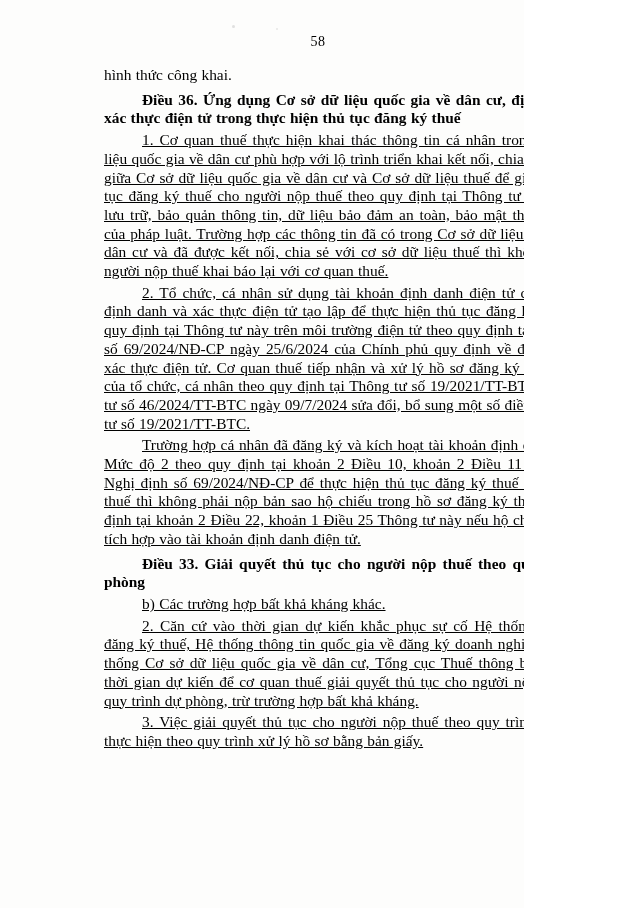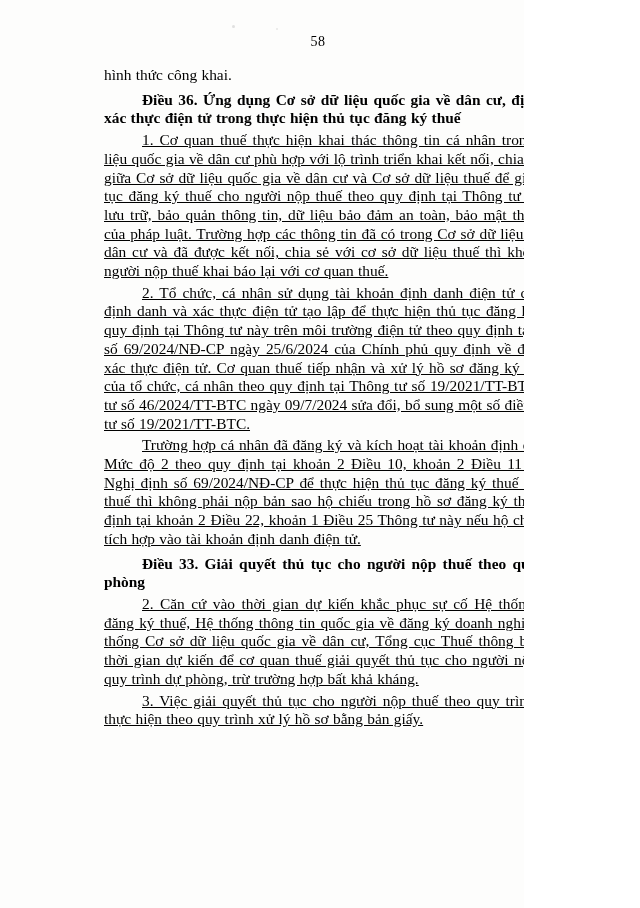--- a/index.html
+++ b/index.html
@@ -78,19 +78,20 @@
     <p class="indent">1. Cơ quan thuế thực hiện khai thác thông tin cá nhân trong Cơ sở dữ liệu quốc gia về dân cư phù hợp với lộ trình triển khai kết nối, chia sẻ thông tin giữa Cơ sở dữ liệu quốc gia về dân cư và Cơ sở dữ liệu thuế để giải quyết thủ tục đăng ký thuế cho người nộp thuế theo quy định tại Thông tư này và phải lưu trữ, bảo quản thông tin, dữ liệu bảo đảm an toàn, bảo mật theo quy định của pháp luật. Trường hợp các thông tin đã có trong Cơ sở dữ liệu quốc gia về dân cư và đã được kết nối, chia sẻ với cơ sở dữ liệu thuế thì không yêu cầu người nộp thuế khai báo lại với cơ quan thuế.</p>
 
     <p class="indent">2. Tổ chức, cá nhân sử dụng tài khoản định danh điện tử do Hệ thống định danh và xác thực điện tử tạo lập để thực hiện thủ tục đăng ký thuế theo quy định tại Thông tư này trên môi trường điện tử theo quy định tại Nghị định số 69/2024/NĐ-CP ngày 25/6/2024 của Chính phủ quy định về định danh và xác thực điện tử. Cơ quan thuế tiếp nhận và xử lý hồ sơ đăng ký thuế điện tử của tổ chức, cá nhân theo quy định tại Thông tư số 19/2021/TT-BTC và Thông tư số 46/2024/TT-BTC ngày 09/7/2024 sửa đổi, bổ sung một số điều của Thông tư số 19/2021/TT-BTC.</p>
 
     <p class="indent">Trường hợp cá nhân đã đăng ký và kích hoạt tài khoản định danh điện tử Mức độ 2 theo quy định tại khoản 2 Điều 10, khoản 2 Điều 11 và Điều 14 Nghị định số 69/2024/NĐ-CP để thực hiện thủ tục đăng ký thuế với cơ quan thuế thì không phải nộp bản sao hộ chiếu trong hồ sơ đăng ký thuế theo quy định tại khoản 2 Điều 22, khoản 1 Điều 25 Thông tư này nếu hộ chiếu đã được tích hợp vào tài khoản định danh điện tử.</p>
 
     <p class="heading">Điều 33. Giải quyết thủ tục cho người nộp thuế theo quy trình dự phòng</p>
 
 
 
+    <p class="indent">b) Các trường hợp bất khả kháng khác.</p>
 
     <p class="indent">2. Căn cứ vào thời gian dự kiến khắc phục sự cố Hệ thống ứng dụng đăng ký thuế, Hệ thống thông tin quốc gia về đăng ký doanh nghiệp, hoặc Hệ thống Cơ sở dữ liệu quốc gia về dân cư, Tổng cục Thuế thông báo trước về thời gian dự kiến để cơ quan thuế giải quyết thủ tục cho người nộp thuế theo quy trình dự phòng, trừ trường hợp bất khả kháng.</p>
 
     <p class="indent">3. Việc giải quyết thủ tục cho người nộp thuế theo quy trình dự phòng thực hiện theo quy trình xử lý hồ sơ bằng bản giấy.</p>
 
   </div>
 </div>
 
 </body></html>

